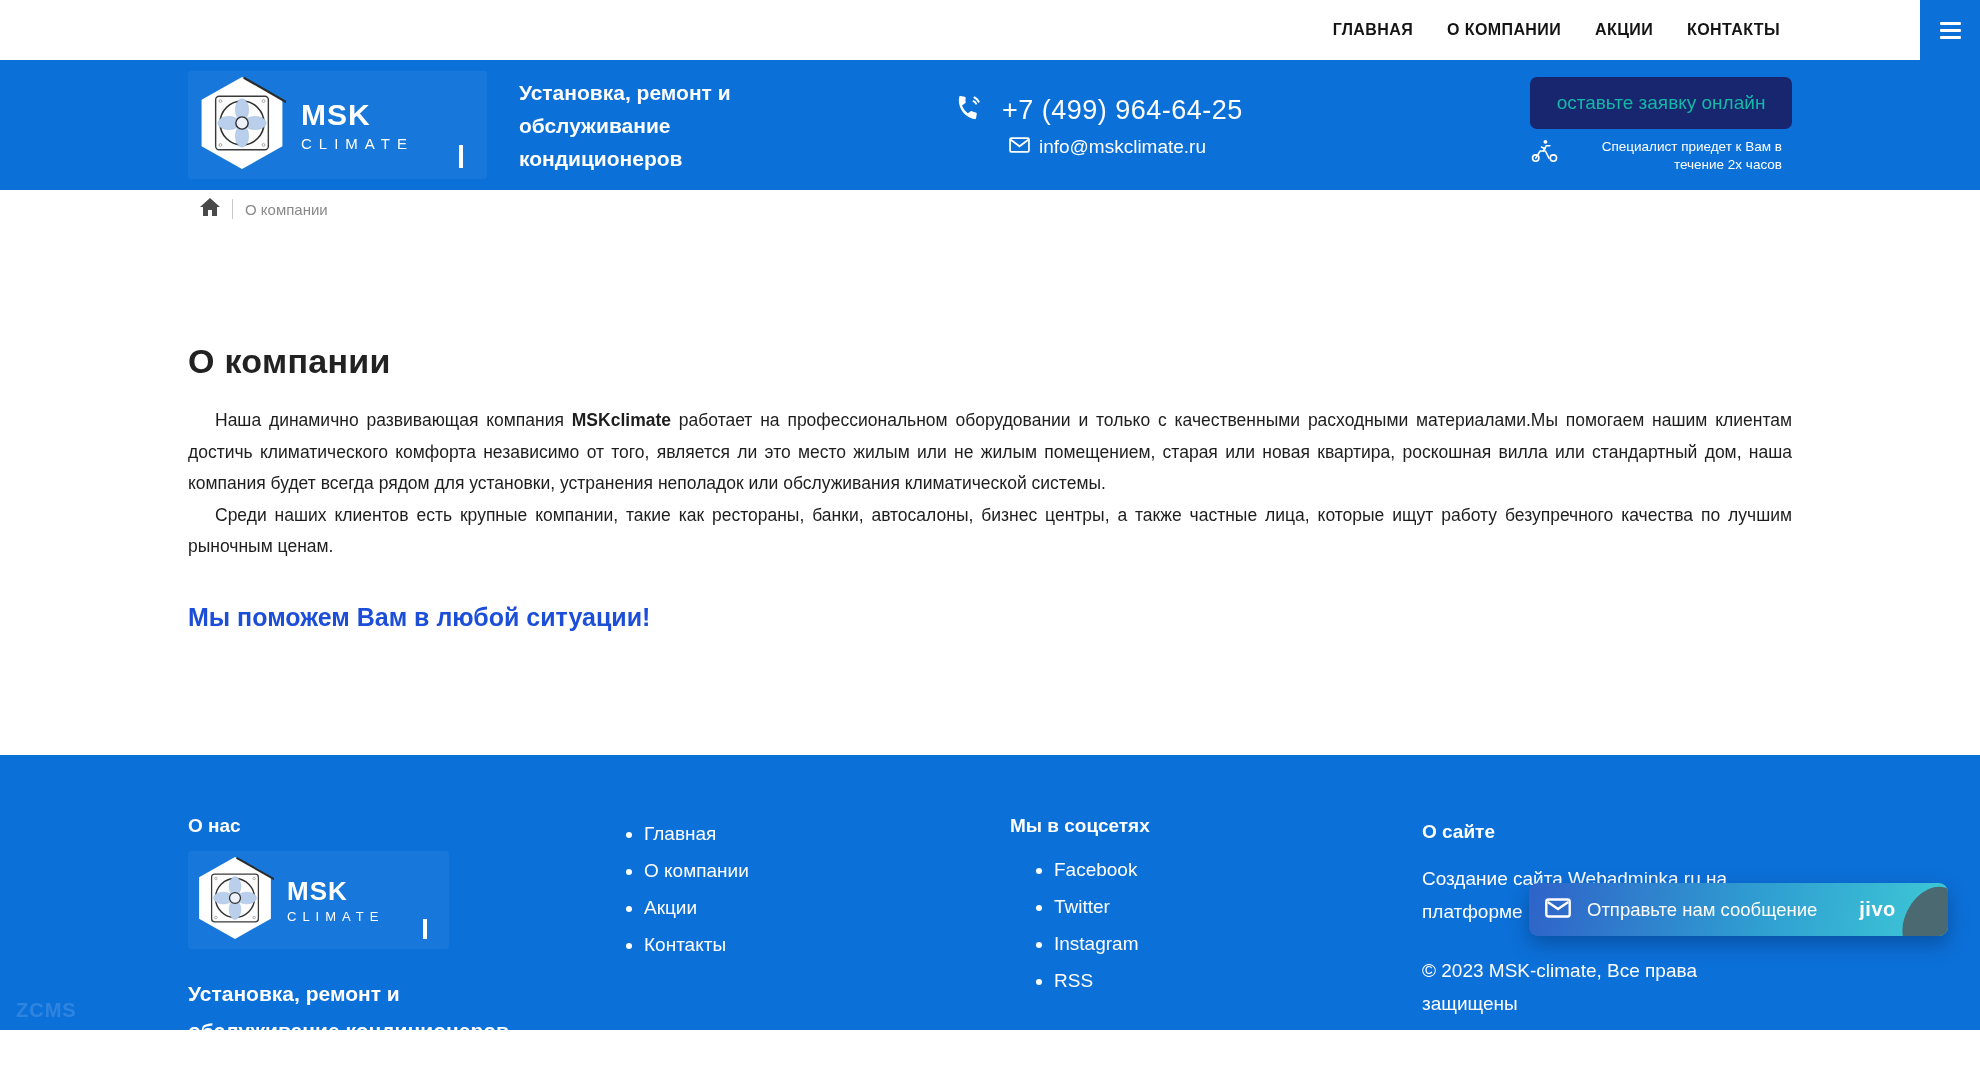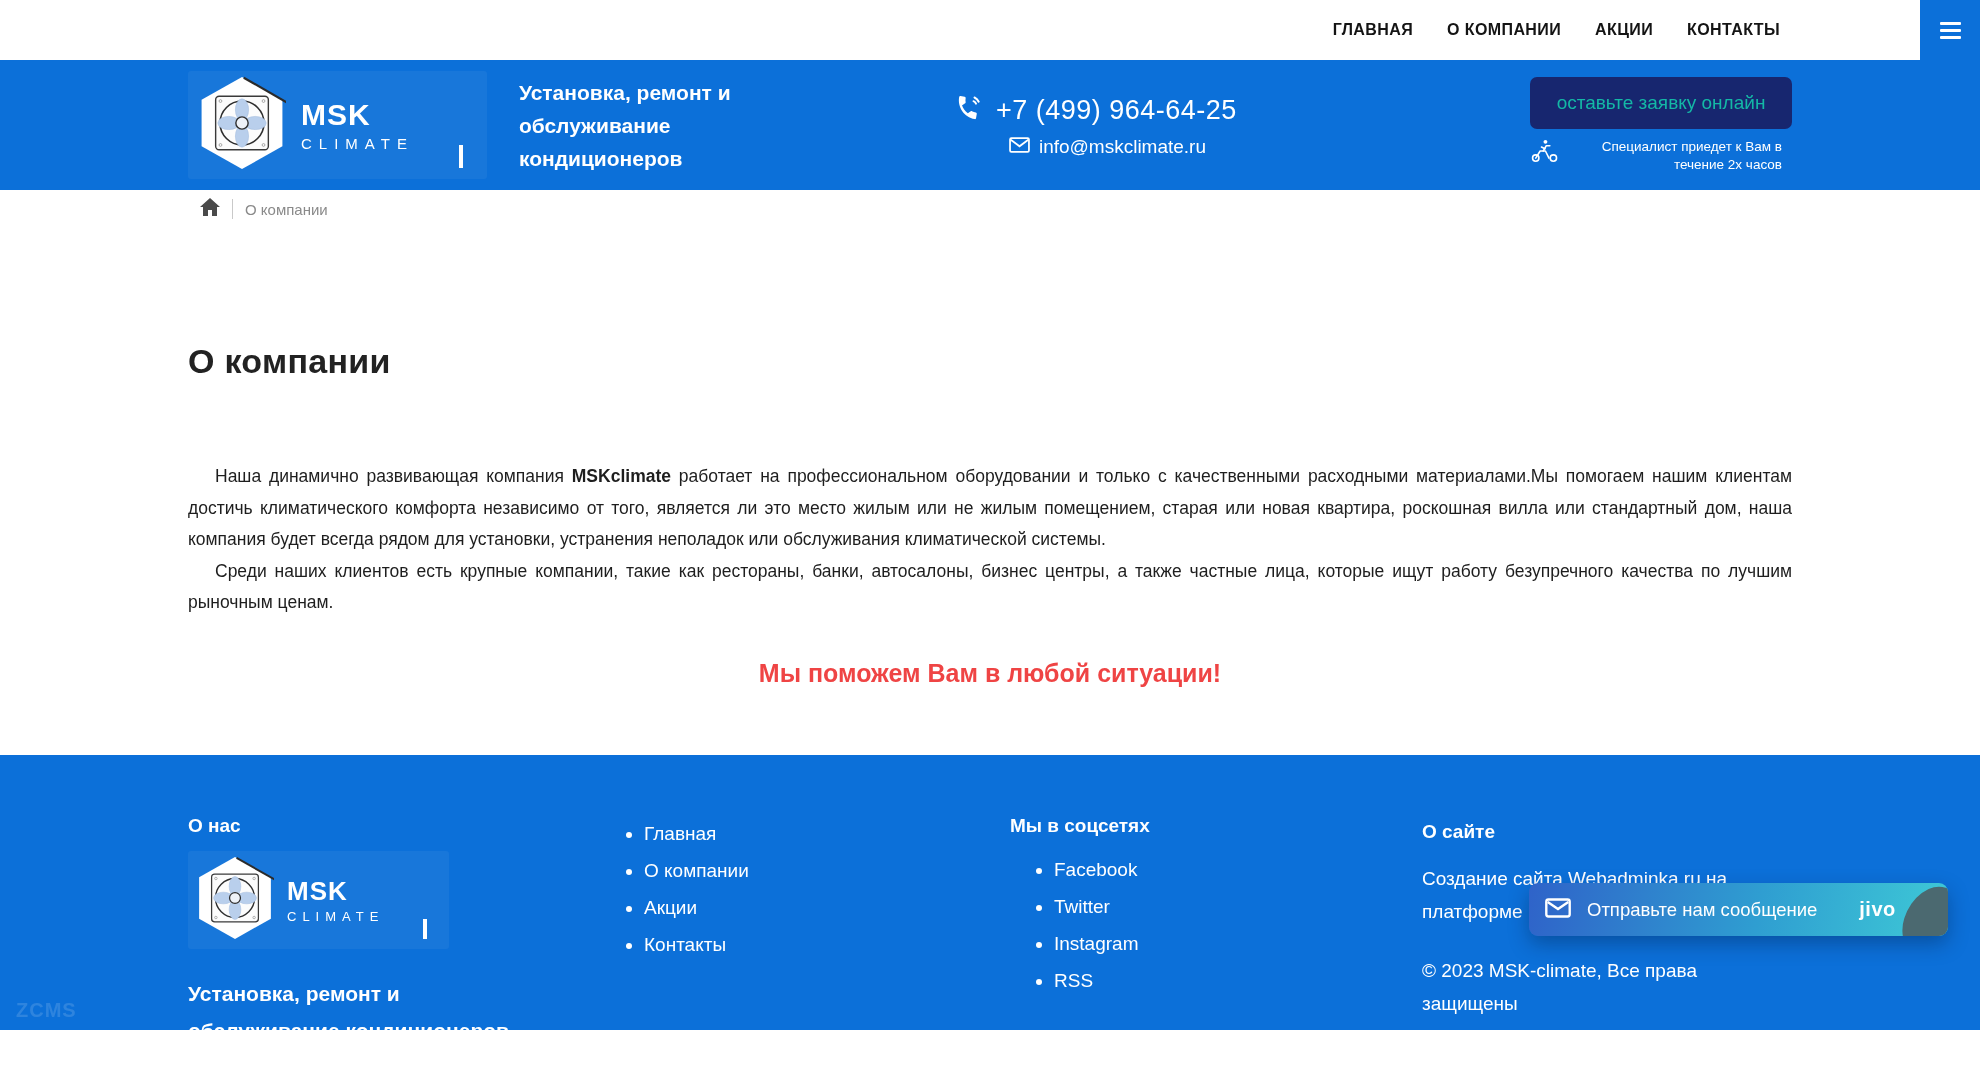--- a/index.html
+++ b/index.html
@@ -16,40 +16,40 @@
 
   
   .header{height:130px;background:#0c70d9;display:flex;align-items:center}
   .header-inner{width:100%;padding:0 188px;display:flex;align-items:center}
   .logo{display:flex;align-items:center;gap:15px;background:rgba(255,255,255,.05);padding:5px 24px 5px 10px;border-radius:3px}
   .logo-text .t1{color:#fff;font-size:30px;font-weight:700;letter-spacing:1px}
   .logo-text .t2{color:#fff;font-size:15px;letter-spacing:7px;margin-top:3px}
   .logo-bar{width:4px;height:23px;background:#fff;margin-left:30px;align-self:flex-end;margin-bottom:6px}
   .tagline{margin-left:32px;width:255px;color:#fff;font-weight:700;font-size:21px;line-height:33px}
   .contacts{margin-left:178px;color:#fff}
-  .phone-row{display:flex;align-items:center;gap:12px}
+  .phone-row{display:flex;align-items:center;gap:18px}
   .phone-num{font-size:27px;letter-spacing:.5px}
   .email-row{display:flex;align-items:center;gap:9px;margin-left:57px;margin-top:7px}
   .email-txt{font-size:19px}
   .cta{margin-left:auto;width:262px}
   .cta-btn{display:block;width:100%;background:#17266f;color:#14b8a6;border:none;border-radius:7px;padding:15px 10px;font-size:19px;font-family:"Liberation Sans",sans-serif;cursor:pointer}
   .cta-note{display:flex;align-items:flex-start;gap:10px;margin-top:9px}
   .cta-note-text{color:#fff;font-size:13.5px;line-height:18px;text-align:right;width:212px}
 
   
   .breadcrumb{display:flex;align-items:center;padding:8px 0 6px 200px;background:#fff}
   .bc-sep{width:1px;height:20px;background:#c9c9c9;margin:0 12px}
   .bc-current{font-size:15px;color:#8a8a8a}
 
   
   .main{padding:0 188px;background:#fff;height:529px}
   .main h1{padding-top:116px;font-size:34px;font-weight:700;color:#222;letter-spacing:.3px}
-  .body-text{margin-top:80px;font-size:17.5px;line-height:31.5px;color:#1e1e1e;text-align:justify}
+  .body-text{margin-top:24px;font-size:17.5px;line-height:31.5px;color:#1e1e1e;text-align:justify}
   .body-text p{text-indent:27px}
-  .slogan{margin-top:40px;text-align:center;font-size:25px;font-weight:700;color:#ef4444}
+  .slogan{margin-top:40px;font-size:25px;font-weight:700;color:#1d4ed8}
 
   
   .footer{position:relative;height:275px;background:#0c70d9;padding:60px 188px 0;display:grid;grid-template-columns:412px 410px 412px 1fr;color:#fff}
   .f-heading{font-size:19px;font-weight:700;margin-bottom:14px}
   .f-logo{display:flex;align-items:center;gap:13px;background:rgba(255,255,255,.05);padding:5px 22px 5px 8px;border-radius:3px;width:max-content}
   .f-logo .t1{color:#fff;font-size:26px;font-weight:700;letter-spacing:1px}
   .f-logo .t2{color:#fff;font-size:13px;letter-spacing:6px;margin-top:2px}
   .f-logo .logo-bar{height:20px;margin-left:26px;margin-bottom:5px}
   .f-tagline{margin-top:26px;width:360px;font-size:21px;font-weight:700;line-height:37px}
   .f-list{list-style:disc;padding-left:44px;font-size:19px;line-height:37px}

